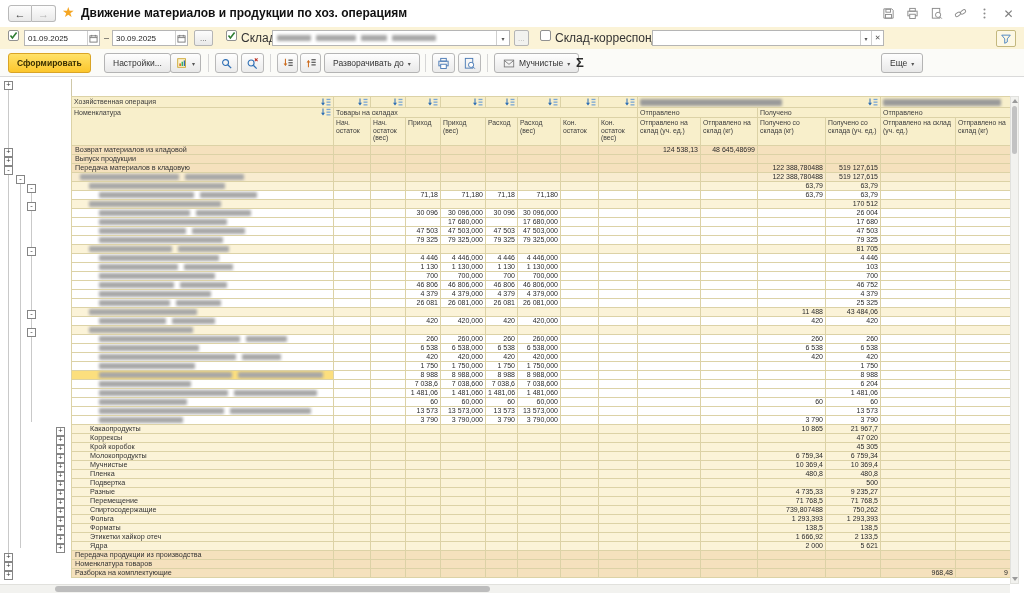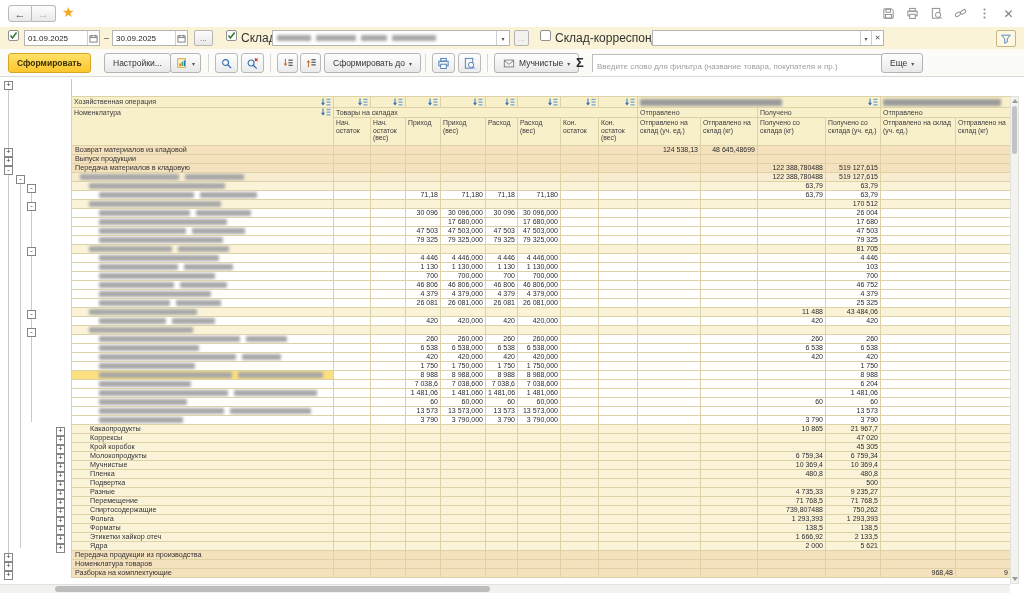--- a/index.html
+++ b/index.html
@@ -111,20 +111,21 @@
 <body>
 
 <div class="win">
 
   <div class="titlebar">
     <div class="navgrp">
       <div class="navbtn back">←</div>
       <div class="navbtn fwd">→</div>
     </div>
     <span class="star">★</span>
+    <span class="wtitle">Движение материалов и продукции по хоз. операциям</span>
     <div class="ticons">
       <span>
           <svg width="13" height="13" viewBox="0 0 14 14">
             <path d="M2 2h8.5L12 3.5V12H2z" fill="none" stroke="#8a8a8a"></path>
             <rect x="4.2" y="2.4" width="5" height="3.2" fill="none" stroke="#8a8a8a"></rect>
             <rect x="3.8" y="8" width="6.4" height="4" fill="none" stroke="#8a8a8a"></rect>
           </svg>
         </span>
       <span>
           <svg width="13" height="13" viewBox="0 0 14 14">
@@ -256,21 +257,21 @@
     <div class="tb iconbtn" style="left:300px;width:21px">
       <svg width="12" height="12" viewBox="0 0 14 14">
           <path d="M4 12V4.5" stroke="#cc6a1b" stroke-width="1.2" fill="none"></path>
           <path d="M1.8 6.5L4 3.5l2.2 3z" fill="#cc6a1b"></path>
           <rect x="7.5" y="2.5" width="5" height="1.4" fill="#555"></rect>
           <rect x="7.5" y="5.5" width="5" height="1.4" fill="#555"></rect>
           <rect x="7.5" y="8.5" width="5" height="1.4" fill="#555"></rect>
         </svg>
     </div>
     <div class="tb btn" style="left:324px">
-        <span>Сформировать до</span>
+        <span>Разворачивать до</span>
         <span class="caret">▾</span>
       </div>
     <div class="tsep" style="left:425px"></div>
     <div class="tb iconbtn" style="left:432px">
       <svg width="13" height="13" viewBox="0 0 14 14">
           <rect x="4" y="1.5" width="6" height="3" fill="none" stroke="#4a7ab5"></rect>
           <rect x="2" y="4.5" width="10" height="5" fill="none" stroke="#4a7ab5"></rect>
           <rect x="4" y="7.8" width="6" height="4.6" fill="#fff" stroke="#4a7ab5"></rect>
         </svg>
     </div>
@@ -284,23 +285,20 @@
     <div class="tsep" style="left:487px"></div>
     <div class="tb btn" style="left:494px">
       <svg width="12" height="11" viewBox="0 0 14 12">
           <rect x="1.5" y="2" width="11" height="8" fill="none" stroke="#777"></rect>
           <path d="M1.5 2.5L7 7l5.5-4.5" fill="none" stroke="#777"></path>
         </svg>
       <span>Мучнистые</span>
         <span class="caret">▾</span>
     </div>
     <span class="tb sigma" style="left:576px">Σ</span>
-    <div class="tb freeinput" style="left:592px;top:5px">
-      <input placeholder="Введите слово для фильтра (название товара, покупателя и пр.)" style="">
-    </div>
     <span class="tb helpq" style="left:906px">?</span>
     <div class="tb btn" style="left:881px">
         <span>Еще</span>
         <span class="caret">▾</span>
       </div>
   </div>
 
   <div class="report">
     <div class="gutter" id="gutter">
       <div class="tl" style="left:8px;top:13px;height:484px"></div>

